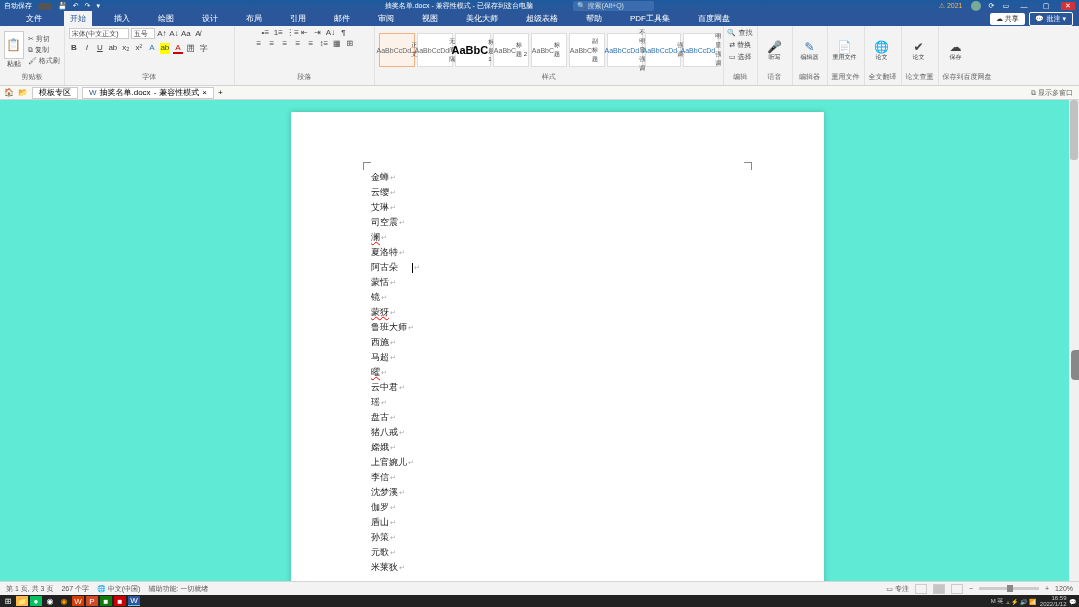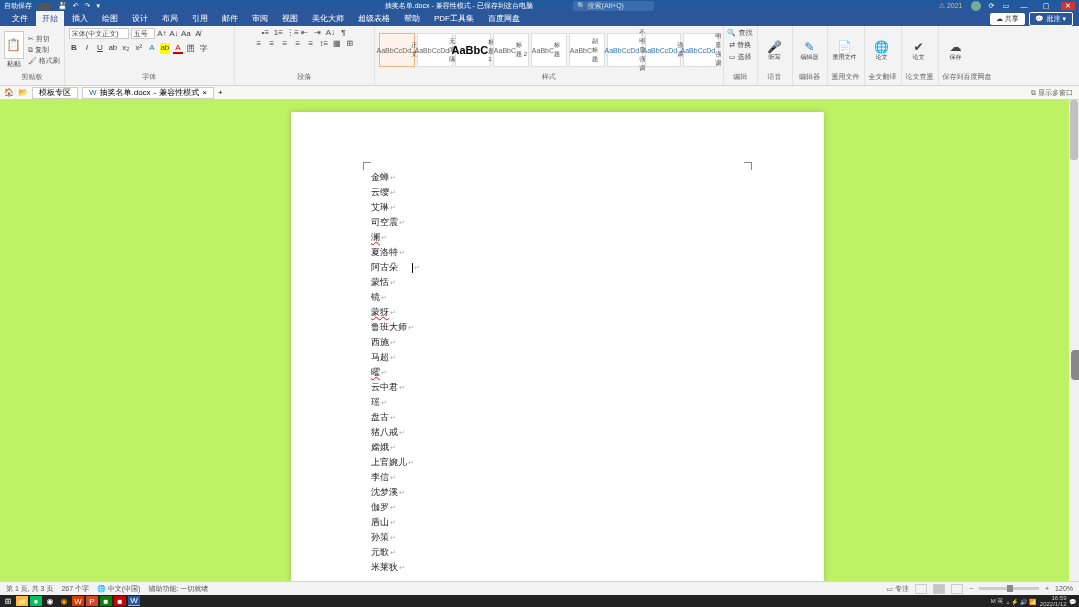--- a/index.html
+++ b/index.html
@@ -9,21 +9,21 @@
 .titlebar { height: 12px; background: linear-gradient(#1e5a9e,#2b579a); display: flex; align-items: center; color: #fff; font-size: 7px; padding: 0 4px; }
 .titlebar .left { display: flex; gap: 6px; align-items: center; }
 .titlebar .center { flex: 1; text-align: center; display: flex; justify-content: center; gap: 40px; align-items: center; }
 .titlebar .search { background: #3b6cb0; padding: 0 30px 0 4px; border-radius: 2px; color: #cdd; }
 .titlebar .right { display: flex; gap: 8px; align-items: center; }
 .titlebar .warn { color: #ffb84d; }
 .winbtn { width: 14px; text-align: center; }
 
 
 .tabs { height: 14px; background: #2b579a; display: flex; align-items: flex-end; font-size: 8px; color: #fff; padding-left: 6px; gap: 2px; }
-.tab { padding: 2px 6px; cursor: pointer; }
+.tab { padding: 2px 6px; cursor: pointer; margin-left: 14px; }
 .tab.active { background: #f3f3f3; color: #2b579a; }
 .tabs .rightside { margin-left: auto; display: flex; gap: 4px; padding-right: 6px; align-items: center; }
 .sharebtn { background: #fff; color: #333; padding: 1px 6px; font-size: 7px; border-radius: 2px; }
 .commentbtn { background: #2b579a; color: #fff; padding: 1px 6px; font-size: 7px; border: 1px solid #fff; border-radius: 2px; }
 
 
 .ribbon { height: 60px; background: #f3f3f3; border-bottom: 1px solid #d4d4d4; display: flex; font-size: 7px; color: #444; }
 .group { border-right: 1px solid #e1e1e1; padding: 2px 4px; display: flex; flex-direction: column; justify-content: space-between; }
 .group .body { flex: 1; display: flex; align-items: center; gap: 2px; }
 .group .label { text-align: center; font-size: 7px; color: #666; padding-bottom: 1px; }
@@ -46,21 +46,21 @@
 .vgroup { display:flex;flex-direction:column;align-items:center;gap:0;width:26px; }
 .vgroup .ic { font-size:12px; }
 .vgroup .lbl { font-size:6px;text-align:center;line-height:7px; }
 
 
 .doctabs { height: 14px; background: #f7f7f4; border-bottom:1px solid #d4d4d4; display:flex;align-items:center;font-size:8px;gap:4px;padding-left:4px; }
 .doctabs .pill { padding:0 6px;border:1px solid #ccc;background:#fff;display:flex;align-items:center;gap:3px;height:12px; }
 .doctabs .rightinfo { margin-left:auto;padding-right:6px;color:#666;font-size:7px; }
 
 
-.docarea { position:absolute; top:100px; bottom:26px; left:0; right:0; background:#bef264; overflow:hidden;padding-left:36px; }
+.docarea { position:absolute; top:100px; bottom:26px; left:0; right:0; background:#5eead4; overflow:hidden;padding-left:36px; }
 .page { width:533px; background:#fff; margin:12px auto 0; box-shadow:0 0 6px rgba(0,0,0,0.2); padding:58px 80px 20px 80px; min-height:700px; position:relative; }
 .corner { position:absolute; width:8px; height:8px; border:1px solid #888; }
 .corner.tl { top:50px; left:72px; border-right:none; border-bottom:none; }
 .corner.tr { top:50px; right:72px; border-left:none; border-bottom:none; }
 .content { font-size:9px; line-height:14px; color:#222; }
 .content div::after { content:"↵"; color:#aaa; font-size:7px; margin-left:1px; }
 .content .wavy { text-decoration: wavy underline red; text-decoration-thickness:1px; }
 .cursor { display:inline-block;width:1px;height:10px;background:#000;vertical-align:middle;margin-left:14px; animation:blink 1s infinite; }
 @keyframes blink { 50% { opacity:0; } }
 .scrolly { position:absolute; right:0; top:0; bottom:0; width:10px; background:#f0f0f0; }

